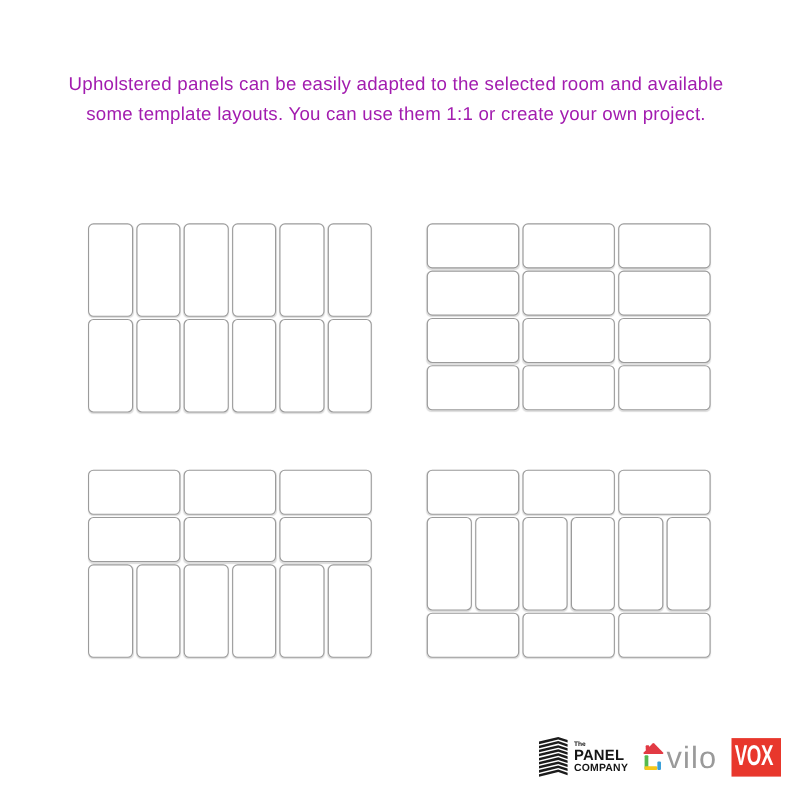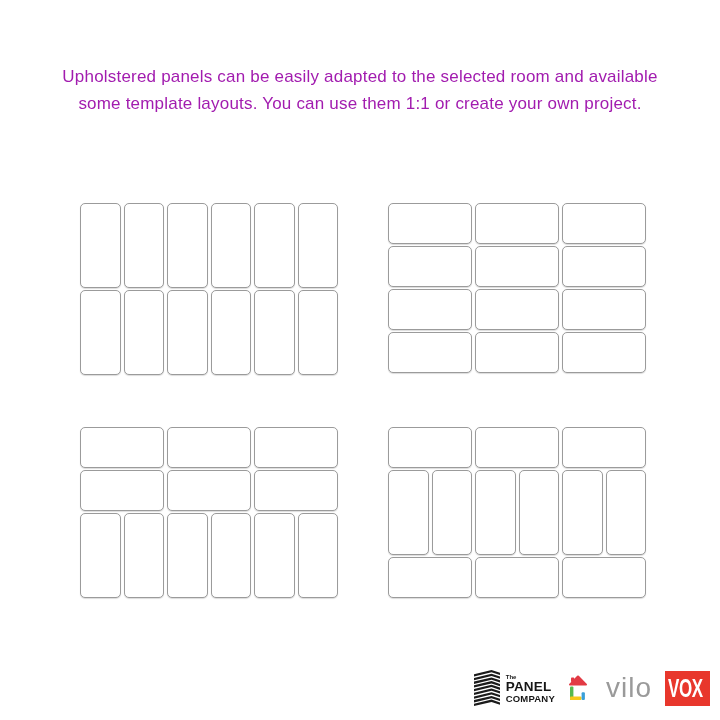--- a/index.html
+++ b/index.html
@@ -43,21 +43,21 @@
 
   
   .logo-panelco { display:flex; align-items:center; gap:4px; }
   .pc-icon { width:30px; height:37px; }
   .pc-text { display:flex; flex-direction:column; color:#161616; }
   .pc-the     { font-size:6px;  font-weight:700; line-height:6px; }
   .pc-panel   { font-size:13.5px; font-weight:700; line-height:14px; letter-spacing:0.2px; }
   .pc-company { font-size:9.5px;  font-weight:700; line-height:10px; letter-spacing:0.2px; }
 
   
-  .logo-vilo { display:flex; align-items:flex-start; gap:18px; }
+  .logo-vilo { display:flex; align-items:center; gap:2px; }
   .vilo-house { width:20px; height:27px; }
   .vilo-text {
     font-size:28px; line-height:26px; color:#9a9a9a;
     letter-spacing:1px; font-weight:400;
   }
 
   
   .logo-vox {
     width:45px; height:35px; background:#e8372c;
     display:flex; align-items:center; 

